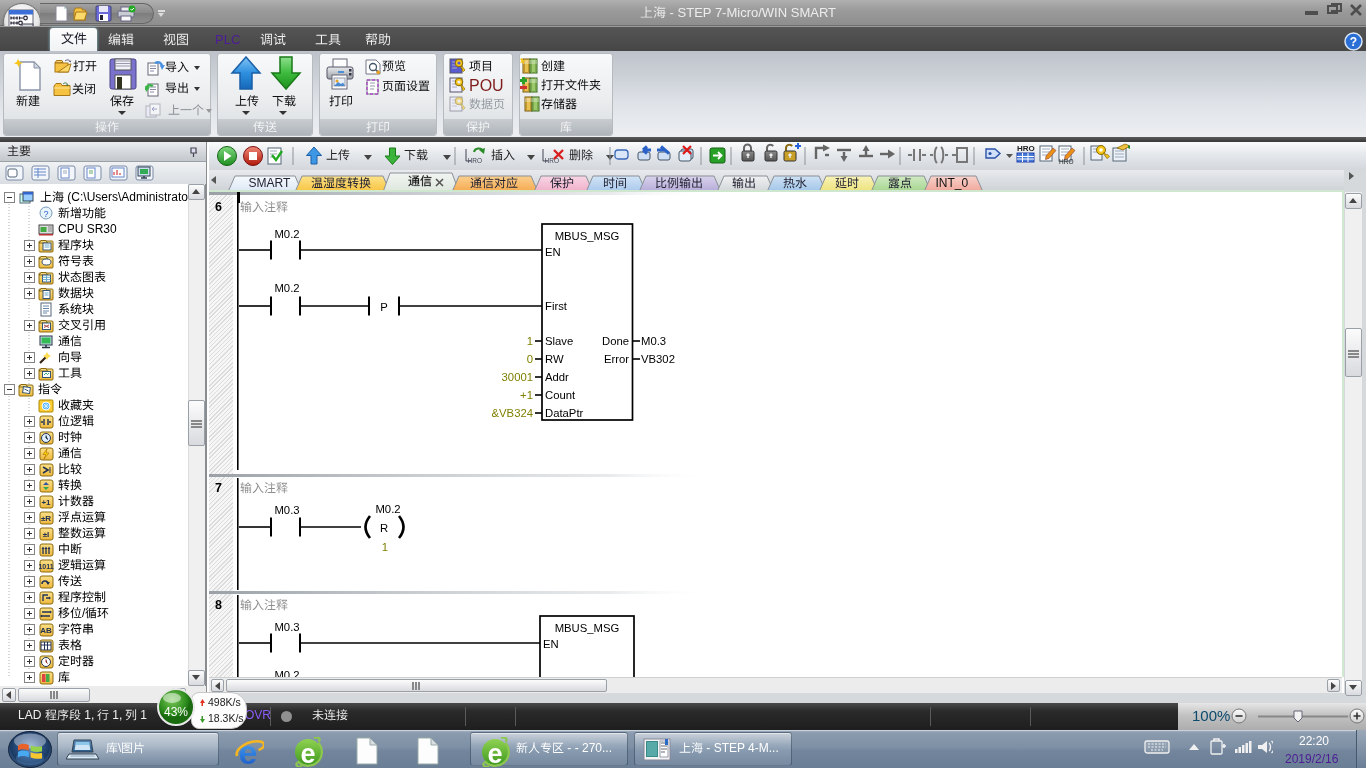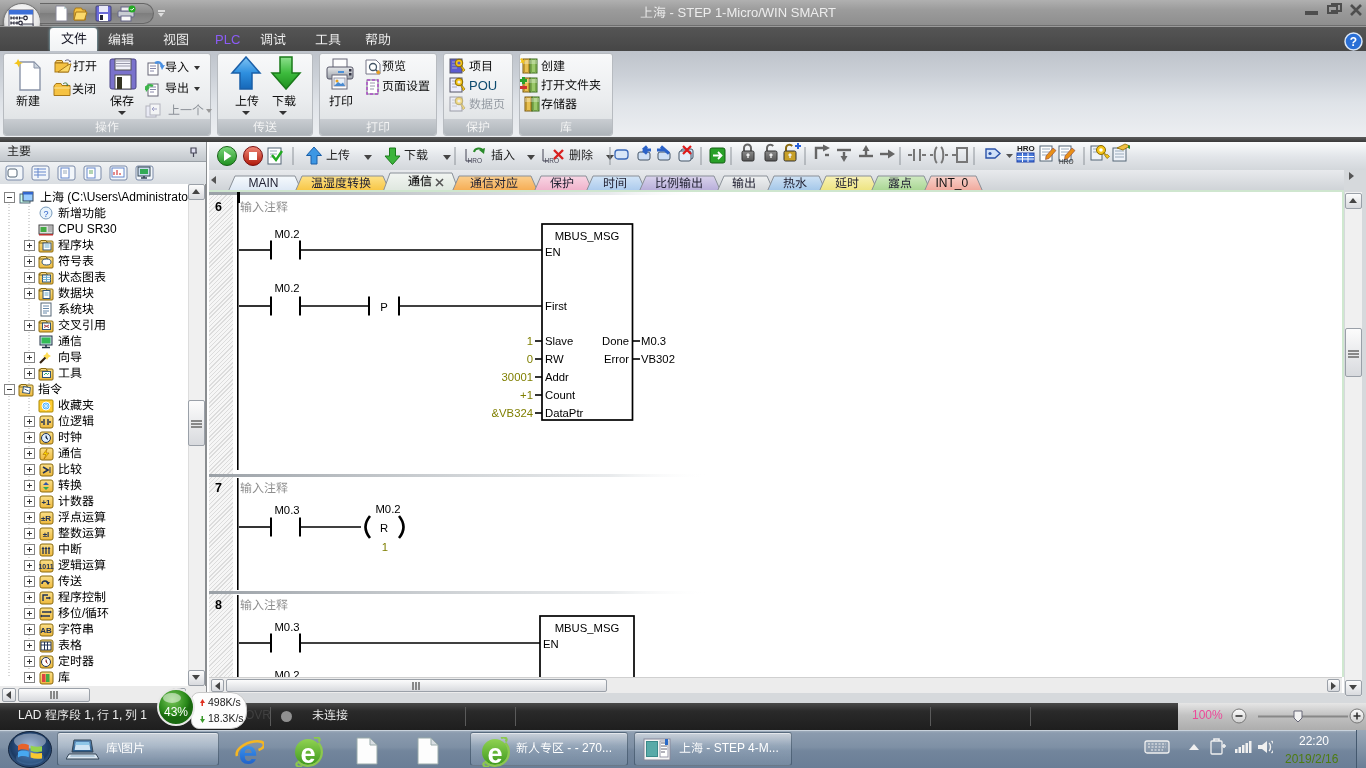--- a/index.html
+++ b/index.html
@@ -3,21 +3,21 @@
 html,body{margin:0;padding:0;width:1366px;height:768px;overflow:hidden;
 font-family:"Liberation Sans",sans-serif;}
 *{box-sizing:border-box}
 .ab{position:absolute}
 </style></head><body style="position:relative;background:#fff">
 <div class="ab" style="left:0;top:0;width:1366px;height:26px;background:linear-gradient(#b0b0b0,#9b9b9b 40%,#8e8e8e);border-bottom:1px solid #6f6f6f"></div>
 <svg style="position:absolute;left:640.0px;top:6.0px;overflow:visible" width="26" height="16" fill="#ededed">
     <use href="#g4e0a" transform="translate(0.0 11.2) scale(0.01300 -0.01300)"></use>
     <use href="#g6d77" transform="translate(13.0 11.2) scale(0.01300 -0.01300)"></use>
   </svg>
-<span style="position:absolute;left:666.0px;top:4.5px;font-size:13px;color:#ededed;white-space:pre;line-height:16px"> - STEP 1-Micro/WIN SMART</span>
+<span style="position:absolute;left:666.0px;top:4.5px;font-size:13px;color:#ededed;white-space:pre;line-height:16px"> - STEP 7-Micro/WIN SMART</span>
 <div class="ab" style="left:1305px;top:11px;width:13px;height:4px;background:#4e4e4e"></div>
 <div class="ab" style="left:1327px;top:5px;width:11px;height:9px;border:2px solid #4e4e4e"></div>
 <div class="ab" style="left:1331px;top:3px;width:11px;height:9px;border:2px solid #4e4e4e;border-left:none;background:transparent"></div>
 <svg class="ab" style="left:1349px;top:3px" width="14" height="14">
     <path d="M2 2L12 12M12 2L2 12" stroke="#4e4e4e" stroke-width="2.6"></path>
   </svg>
 <div class="ab" style="left:3px;top:3px;width:38px;height:38px;border-radius:50%;
 background:radial-gradient(circle at 50% 35%,#ffffff,#e8e8e8 55%,#b8b8b8 90%);border:1px solid #777;box-shadow:0 1px 2px rgba(0,0,0,.4)"></div>
 <svg class="ab" style="left:8px;top:8px" width="28" height="28">
 <rect x="1" y="2" width="24" height="20" fill="#fdfdfd" stroke="#667"></rect>
@@ -59,21 +59,21 @@
     <use href="#g4ef6" transform="translate(13.0 11.2) scale(0.01300 -0.01300)"></use>
   </svg>
 <svg style="position:absolute;left:108.0px;top:33.0px;overflow:visible" width="26" height="16" fill="#f2f2f2">
     <use href="#g7f16" transform="translate(0.0 11.2) scale(0.01300 -0.01300)"></use>
     <use href="#g8f91" transform="translate(13.0 11.2) scale(0.01300 -0.01300)"></use>
   </svg>
 <svg style="position:absolute;left:163.0px;top:33.0px;overflow:visible" width="26" height="16" fill="#f2f2f2">
     <use href="#g89c6" transform="translate(0.0 11.2) scale(0.01300 -0.01300)"></use>
     <use href="#g56fe" transform="translate(13.0 11.2) scale(0.01300 -0.01300)"></use>
   </svg>
-<span style="position:absolute;left:215.0px;top:31.5px;font-size:13px;color:#8b5cf6;white-space:pre;line-height:16px">PLC</span>
+<span style="position:absolute;left:215.0px;top:31.5px;font-size:13px;color:#4c1d95;white-space:pre;line-height:16px">PLC</span>
 <svg style="position:absolute;left:260.0px;top:33.0px;overflow:visible" width="26" height="16" fill="#f2f2f2">
     <use href="#g8c03" transform="translate(0.0 11.2) scale(0.01300 -0.01300)"></use>
     <use href="#g8bd5" transform="translate(13.0 11.2) scale(0.01300 -0.01300)"></use>
   </svg>
 <svg style="position:absolute;left:315.0px;top:33.0px;overflow:visible" width="26" height="16" fill="#f2f2f2">
     <use href="#g5de5" transform="translate(0.0 11.2) scale(0.01300 -0.01300)"></use>
     <use href="#g5177" transform="translate(13.0 11.2) scale(0.01300 -0.01300)"></use>
   </svg>
 <svg style="position:absolute;left:365.0px;top:33.0px;overflow:visible" width="26" height="16" fill="#f2f2f2">
     <use href="#g5e2e" transform="translate(0.0 11.2) scale(0.01300 -0.01300)"></use>
@@ -281,21 +281,21 @@
     <use href="#g9879" transform="translate(0.0 10.3) scale(0.01200 -0.01200)"></use>
     <use href="#g76ee" transform="translate(12.0 10.3) scale(0.01200 -0.01200)"></use>
   </svg>
 <svg class="ab" style="left:449px;top:77px" width="17" height="16">
 <rect x="1" y="1" width="12" height="14" fill="#eef" stroke="#556"></rect>
     <path d="M3 4h8M3 7h8M3 10h5" stroke="#aab"></path>
 <circle cx="10" cy="5" r="3.8" fill="#f5c518" stroke="#8a6a00"></circle>
     <circle cx="10" cy="5" r="1.6" fill="#eef"></circle>
 <path d="M12.5 7.5L16 12l-1.5 1.5-1.5-1 .5-1.5-1.5-1z" fill="#f5c518" stroke="#8a6a00" stroke-width=".7"></path>
   </svg>
-<span style="position:absolute;left:469.0px;top:77.7px;font-size:13px;color:#0c4a6e;white-space:pre;line-height:15px">POU</span>
+<span style="position:absolute;left:469.0px;top:77.7px;font-size:16px;color:#7f1d1d;white-space:pre;line-height:15px">POU</span>
 <svg class="ab" style="left:449px;top:96px" width="17" height="16" opacity="0.5">
 <rect x="1" y="1" width="12" height="14" fill="#eef" stroke="#556"></rect>
     <path d="M3 4h8M3 7h8M3 10h5" stroke="#aab"></path>
 <circle cx="10" cy="5" r="3.8" fill="#f5c518" stroke="#8a6a00"></circle>
     <circle cx="10" cy="5" r="1.6" fill="#eef"></circle>
 <path d="M12.5 7.5L16 12l-1.5 1.5-1.5-1 .5-1.5-1.5-1z" fill="#f5c518" stroke="#8a6a00" stroke-width=".7"></path>
   </svg>
 <svg style="position:absolute;left:469.0px;top:98.0px;overflow:visible" width="36" height="15" fill="#949aa2">
     <use href="#g6570" transform="translate(0.0 10.3) scale(0.01200 -0.01200)"></use>
     <use href="#g636e" transform="translate(12.0 10.3) scale(0.01200 -0.01200)"></use>
@@ -985,21 +985,21 @@
 <div class="ab" style="left:209px;top:170px;width:1157px;height:22px;background:linear-gradient(#e8eaed,#cdd1d5)"></div>
 <svg class="ab" style="left:224px;top:174px" width="79" height="18">
 <defs>
       <linearGradient id="tg228" x1="0" y1="0" x2="0" y2="1">
         <stop offset="0" stop-color="#f6fafd"></stop>
         <stop offset="1" stop-color="#dbe6f4"></stop>
       </linearGradient>
     </defs>
 <path d="M11 2 L71 2 L78 18 L4 18 Z" fill="url(#tg228)" stroke="#8a9098" stroke-width="1"></path>
   </svg>
-<span style="position:absolute;left:248.5px;top:175.7px;font-size:12px;color:#223;white-space:pre;line-height:15px">MAIN</span>
+<span style="position:absolute;left:248.5px;top:175.7px;font-size:12px;color:#223;white-space:pre;line-height:15px">SMART</span>
 <svg class="ab" style="left:291px;top:174px" width="100" height="18">
 <defs>
       <linearGradient id="tg295" x1="0" y1="0" x2="0" y2="1">
         <stop offset="0" stop-color="#fde289"></stop>
         <stop offset="1" stop-color="#f7c33e"></stop>
       </linearGradient>
     </defs>
 <path d="M11 2 L92 2 L99 18 L4 18 Z" fill="url(#tg295)" stroke="#8a9098" stroke-width="1"></path>
   </svg>
 <svg style="position:absolute;left:311.0px;top:177.0px;overflow:visible" width="60" height="15" fill="#223">
@@ -1274,29 +1274,29 @@
 <span style="position:absolute;left:109.0px;top:707.7px;font-size:12px;color:#f0f0f0;white-space:pre;line-height:15px"> 1, </span>
 <svg style="position:absolute;left:125.0px;top:709.0px;overflow:visible" width="12" height="15" fill="#f0f0f0">
     <use href="#g5217" transform="translate(0.0 10.3) scale(0.01200 -0.01200)"></use>
   </svg>
 <span style="position:absolute;left:137.0px;top:707.7px;font-size:12px;color:#f0f0f0;white-space:pre;line-height:15px"> 1</span>
 <div class="ab" style="left:270px;top:707px;width:1px;height:19px;background:#5a5a5a"></div>
 <div class="ab" style="left:465px;top:707px;width:1px;height:19px;background:#5a5a5a"></div>
 <div class="ab" style="left:515px;top:707px;width:1px;height:19px;background:#5a5a5a"></div>
 <div class="ab" style="left:930px;top:707px;width:1px;height:19px;background:#5a5a5a"></div>
 <div class="ab" style="left:1030px;top:707px;width:1px;height:19px;background:#5a5a5a"></div>
-<span style="position:absolute;left:245.0px;top:707.7px;font-size:12px;color:#404040;white-space:pre;line-height:15px">OVR</span>
+<span style="position:absolute;left:245.0px;top:707.7px;font-size:12px;color:#8b5cf6;white-space:pre;line-height:15px">OVR</span>
 <div class="ab" style="left:281px;top:711px;width:11px;height:11px;border-radius:50%;background:#909090"></div>
 <svg style="position:absolute;left:312.0px;top:709.0px;overflow:visible" width="36" height="15" fill="#f0f0f0">
     <use href="#g672a" transform="translate(0.0 10.3) scale(0.01200 -0.01200)"></use>
     <use href="#g8fde" transform="translate(12.0 10.3) scale(0.01200 -0.01200)"></use>
     <use href="#g63a5" transform="translate(24.0 10.3) scale(0.01200 -0.01200)"></use>
   </svg>
 <div class="ab" style="left:1178px;top:703px;width:188px;height:27px;background:linear-gradient(#e6e6e6,#c2c2c2 45%,#adadad)"></div>
-<span style="position:absolute;left:1192.0px;top:707.7px;font-size:12px;color:#ec4899;white-space:pre;line-height:15px">100%</span>
+<span style="position:absolute;left:1192.0px;top:707.7px;font-size:15px;color:#0c4a6e;white-space:pre;line-height:15px">100%</span>
 <svg class="ab" style="left:1231px;top:708px" width="135" height="18">
 <circle cx="8" cy="8" r="7" fill="url(#zg)" stroke="#777"></circle>
     <path d="M4.5 8h7" stroke="#333" stroke-width="1.6"></path>
 <path d="M27 8.5h90" stroke="#888" stroke-width="2"></path>
 <path d="M63 3h8v7l-4 4-4-4z" fill="#f2f2f2" stroke="#667"></path>
 <circle cx="126" cy="8" r="7" fill="url(#zg)" stroke="#777"></circle>
     <path d="M122.5 8h7M126 4.5v7" stroke="#333" stroke-width="1.6"></path>
 <defs>
       <linearGradient id="zg" x1="0" y1="0" x2="0" y2="1">
         <stop offset="0" stop-color="#fdfdfd"></stop>
@@ -1429,21 +1429,21 @@
       <rect x="99" y="7" width="2.5" height="8"></rect>
       <rect x="102.5" y="5" width="2.5" height="10"></rect>
       <rect x="106" y="3" width="2.5" height="12"></rect>
     </g>
 <g fill="#f0f0f0" stroke="none">
       <path d="M115 7h4l5-4v12l-5-4h-4z"></path>
     </g>
 <path d="M126 5c2 1.5 2 6.5 0 8M128.5 3c3.5 2.5 3.5 9.5 0 12" stroke="#f0f0f0" stroke-width="1.4"></path>
 </svg>
 <span class="ab" style="left:1299px;top:734px;font-size:12px;color:#fff">22:20</span>
-<span class="ab" style="left:1285px;top:752px;font-size:12px;color:#4d7c0f">2019/2/16</span>
+<span class="ab" style="left:1285px;top:752px;font-size:12px;color:#4c1d95">2019/2/16</span>
 <div class="ab" style="left:1356px;top:730px;width:10px;height:38px;background:linear-gradient(#9aa8b8,#6a7e96);border-left:1px solid #44586e"></div>
 <div class="ab" style="left:191px;top:692px;width:56px;height:37px;background:#fdfdfd;border-radius:8px 16px 16px 8px;border:1px solid #c8c8c8"></div>
 <svg class="ab" style="left:157px;top:688px" width="38" height="38">
 <circle cx="19" cy="19" r="18" fill="url(#ballg)" stroke="#e8e8e8" stroke-width="2"></circle>
 <ellipse cx="15" cy="10" rx="9" ry="5" fill="rgba(255,255,255,.5)"></ellipse>
 <text x="19" y="28" font-size="12" fill="#fff" text-anchor="middle" font-family="Liberation Sans">43%</text>
 <defs>
       <radialGradient id="ballg" cx=".4" cy=".3">
         <stop offset="0" stop-color="#7ac85a"></stop>
         <stop offset=".8" stop-color="#2a8a1a"></stop>

